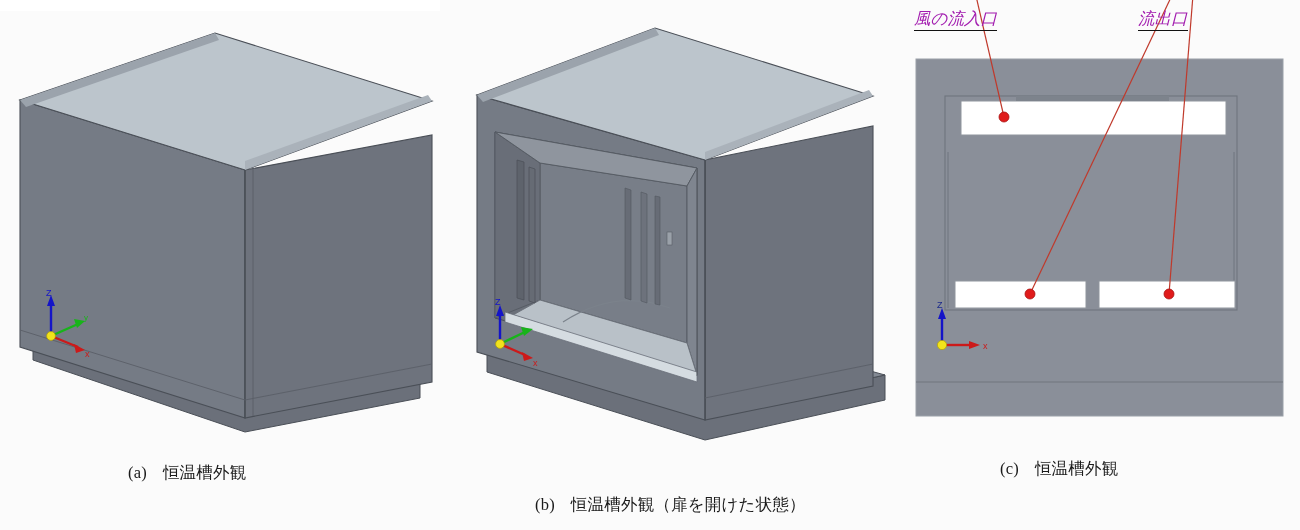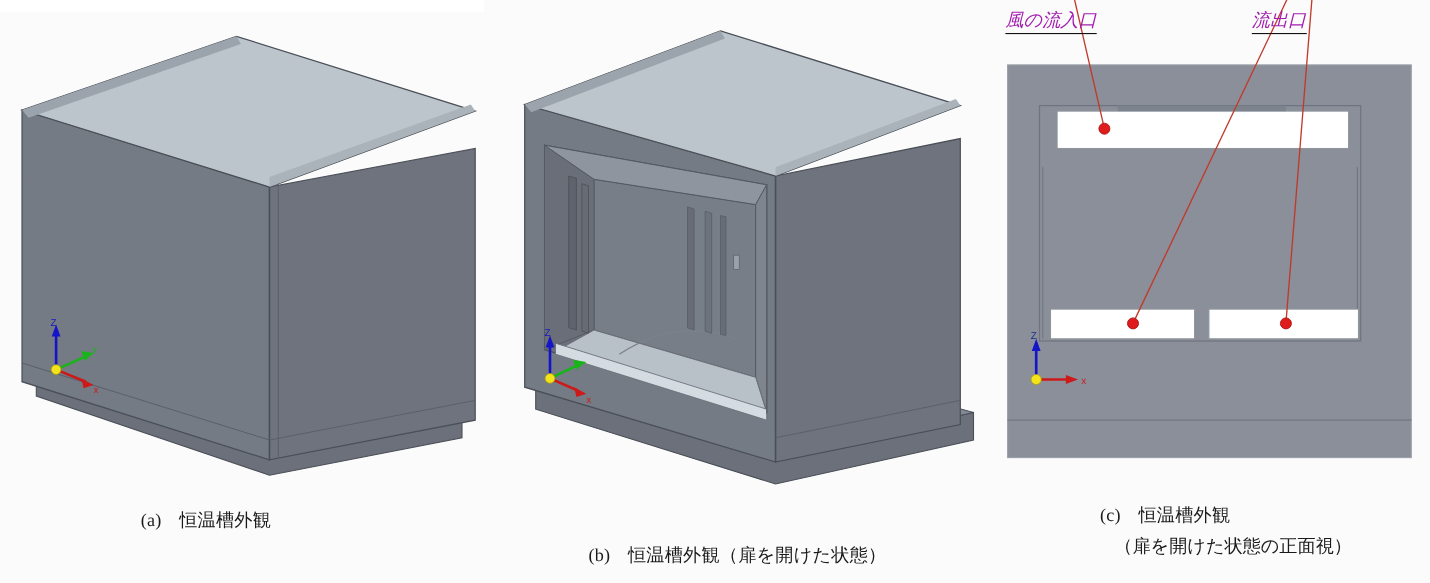--- a/index.html
+++ b/index.html
@@ -226,15 +226,14 @@
     <span class="tag">(a)</span><span class="cap-text">恒温槽外観</span>
   </div>
 
   <div class="caption" style="left:535px; top:462px;margin-top:32px;">
     <span class="tag">(b)</span><span class="cap-text">恒温槽外観（扉を開けた状態）</span>
   </div>
 
   <div class="caption" style="left:972px; top:458px;margin-left:28px;">
     <span class="tag">(c)</span><span class="cap-text">恒温槽外観</span>
   </div>
-  <div class="caption-c-line2" style="left:1013px; top:486px;">（扉を開けた状態の正面視）</div>
 
 </div>
 
 </body></html>

